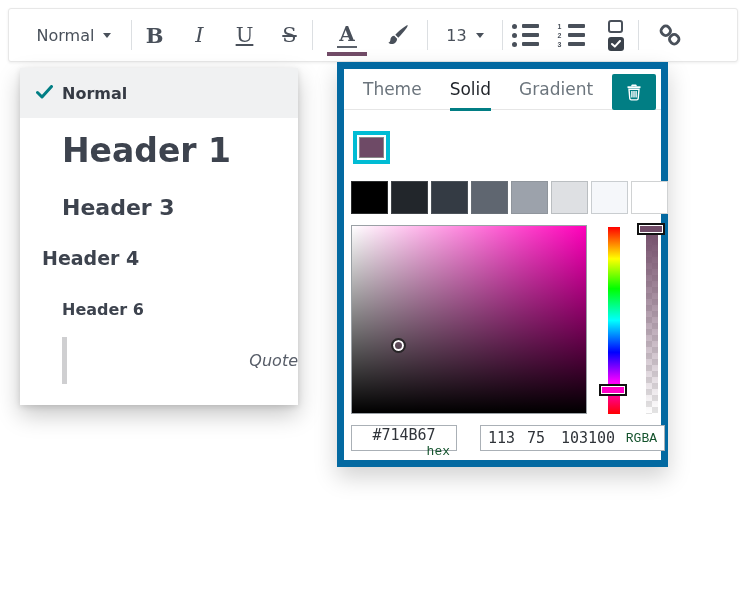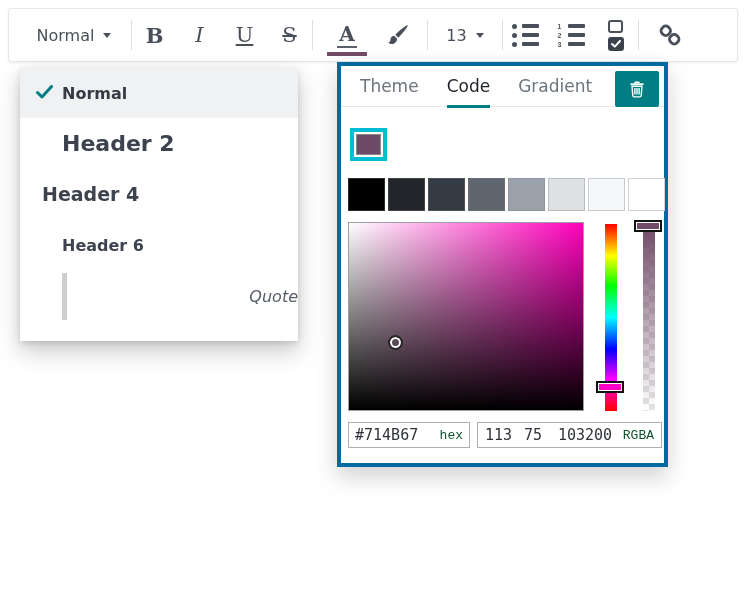--- a/index.html
+++ b/index.html
@@ -67,21 +67,21 @@
   .mi-h3 { height:50px; font-size:22px; font-weight:700; }
   .mi-h4 { height:51px; font-size:19px; font-weight:700;padding-left:22px; }
   .mi-h5 { height:50px; font-size:17px; font-weight:700; }
   .mi-h6 { height:52px; font-size:16px; font-weight:700; }
   .mi-quote { height:50px; font-size:16px; font-style:italic; color:#575d68; padding-left:66px; margin-bottom:20px;justify-content:flex-end; }
   .quote-bar { position:absolute; left:42px; top:2px; width:5px; height:47px; background:#cfcfd1; }
 
   
   .color-panel {
     position:absolute; left:337px; top:62px; width:331px; height:405px;
-    background:#fff; border:4px solid #0369a1;
+    background:#fff; border:7px solid #0369a1;
     box-shadow:0 10px 22px rgba(0,0,0,.18);
     z-index:6;
   }
   .cp-header { height:41px; border-bottom:1px solid #e6e6e6; display:flex; align-items:stretch; padding-left:19px; position:relative; }
   .cp-tab { display:flex; align-items:center; font-size:17px; color:#6c757d; margin-right:28px; cursor:pointer; border-bottom:3px solid transparent; margin-bottom:-2px; }
   .cp-tab.active { color:#1f2329; }
   .trash-btn { position:absolute; right:5px; top:5px; width:44px; height:36px; border:none; border-radius:2px; display:flex; align-items:center; justify-content:center; cursor:pointer; }
 
   .sel-swatch { position:absolute; left:9px; top:62px; width:37px; height:33px; padding:4px; cursor:pointer; }
   .sel-swatch .gap { width:100%; height:100%; background:#fff; padding:2px; }
@@ -110,21 +110,21 @@
     background-size: auto, 12px 12px;
   }
   .slider-cursor {
     position:absolute; left:-9px; width:28px; height:12px;
     border:2px solid #111; background:#fff; padding:1px; cursor:grab;
   }
   .slider-cursor .fill { width:100%; height:100%; }
 
   .cp-input { position:absolute; top:356px; height:26px; border:1px solid #aab0b6; display:flex; align-items:center;
     font-family:"DejaVu Sans Mono","Liberation Mono",monospace; font-size:15px; color:#30343a; background:#fff; }
-  .hex-box { left:7px; width:122px; padding:0 6px; }
+  .hex-box { left:7px; width:106px; padding:0 6px;flex-direction:column; }
   .rgba-box { left:136px; width:185px; padding:4px 7px; }
   .unit-label { font-family:Liberation Mono, monospace; font-size:13px; color:#14532d; margin-left:auto; }
   .rgba-box .v-r { width:39px; } .rgba-box .v-g { width:34px; } .rgba-box .v-b { width:27px; }
 </style>
 </head>
 <body>
 
 <div class="toolbar">
   <div class="tb-btn style-btn">
     <span>Normal</span>
@@ -216,42 +216,45 @@
   </button>
 </div>
 
 <div class="style-menu">
   <div class="menu-item mi-normal">
     <svg class="mi-check" width="17" height="14" viewBox="0 0 17 14">
       <path d="M1.5 7.5 L6 12 L15.5 1.5" stroke="#017E84" stroke-width="3" fill="none" stroke-linecap="round" stroke-linejoin="round"></path>
     </svg>
     <span>Normal</span>
   </div>
+  <div class="menu-item mi-h1">
+    <span>Header 1</span>
+  </div>
   <div class="menu-item mi-h3">
-    <span>Header 2</span>
+    <span>Header 3</span>
   </div>
   <div class="menu-item mi-h4">
     <span>Header 4</span>
   </div>
   <div class="menu-item mi-h6">
     <span>Header 6</span>
   </div>
   <div class="menu-item mi-quote">
     <span class="quote-bar"></span>
     <span>Quote</span>
   </div>
 </div>
 
 <div class="color-panel">
   <div class="cp-header">
     <div class="cp-tab">
       <span>Theme</span>
     </div>
     <div class="cp-tab active" id="tab-solid" style="border-bottom-color: rgb(1, 126, 132);">
-      <span>Code</span>
+      <span>Solid</span>
     </div>
     <div class="cp-tab">
       <span>Gradient</span>
     </div>
     <button class="trash-btn" style="background-color: rgb(1, 126, 132);">
       <svg width="16" height="17" viewBox="0 0 16 17" fill="none" stroke="#fff" stroke-width="1.4">
         <path d="M5.6 2.4 L6.3 1.2 h3.4 L10.4 2.4"></path>
         <line x1="1.5" y1="3.2" x2="14.5" y2="3.2" stroke-width="1.8"></line>
         <path d="M3 5.2 h10 l-.8 9.3 a1.5 1.5 0 0 1 -1.5 1.4 H5.3 a1.5 1.5 0 0 1 -1.5 -1.4 z"></path>
         <line x1="5.9" y1="7" x2="5.9" y2="13.6"></line>
@@ -295,16 +298,16 @@
   </div>
 
   <div class="cp-input hex-box">
     <span>#714B67</span>
     <span class="unit-label">hex</span>
   </div>
   <div class="cp-input rgba-box">
     <span class="v-r">113</span>
     <span class="v-g">75</span>
     <span class="v-b">103</span>
-    <span class="v-a">200</span>
+    <span class="v-a">100</span>
     <span class="unit-label">RGBA</span>
   </div>
 </div>
 
 </body></html>

